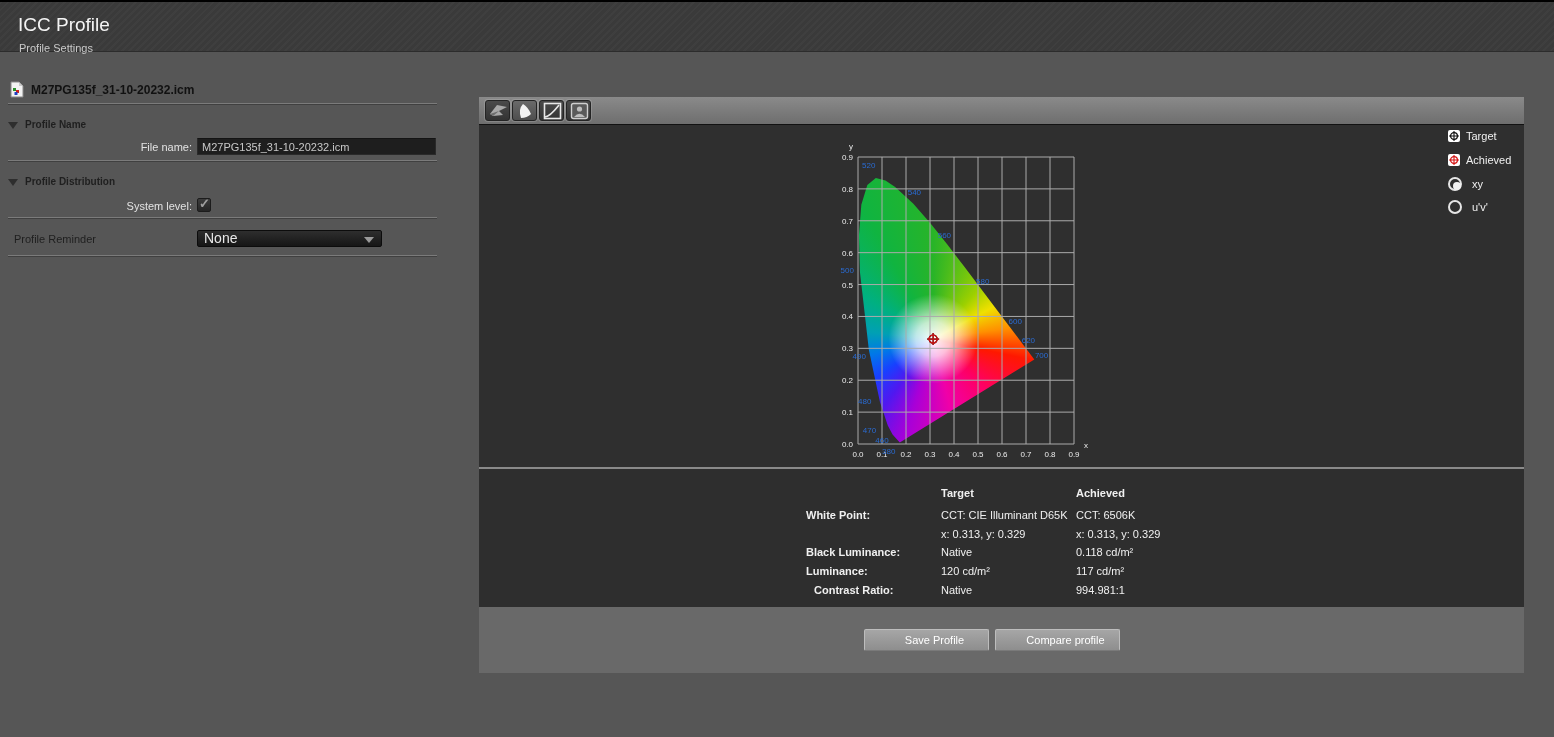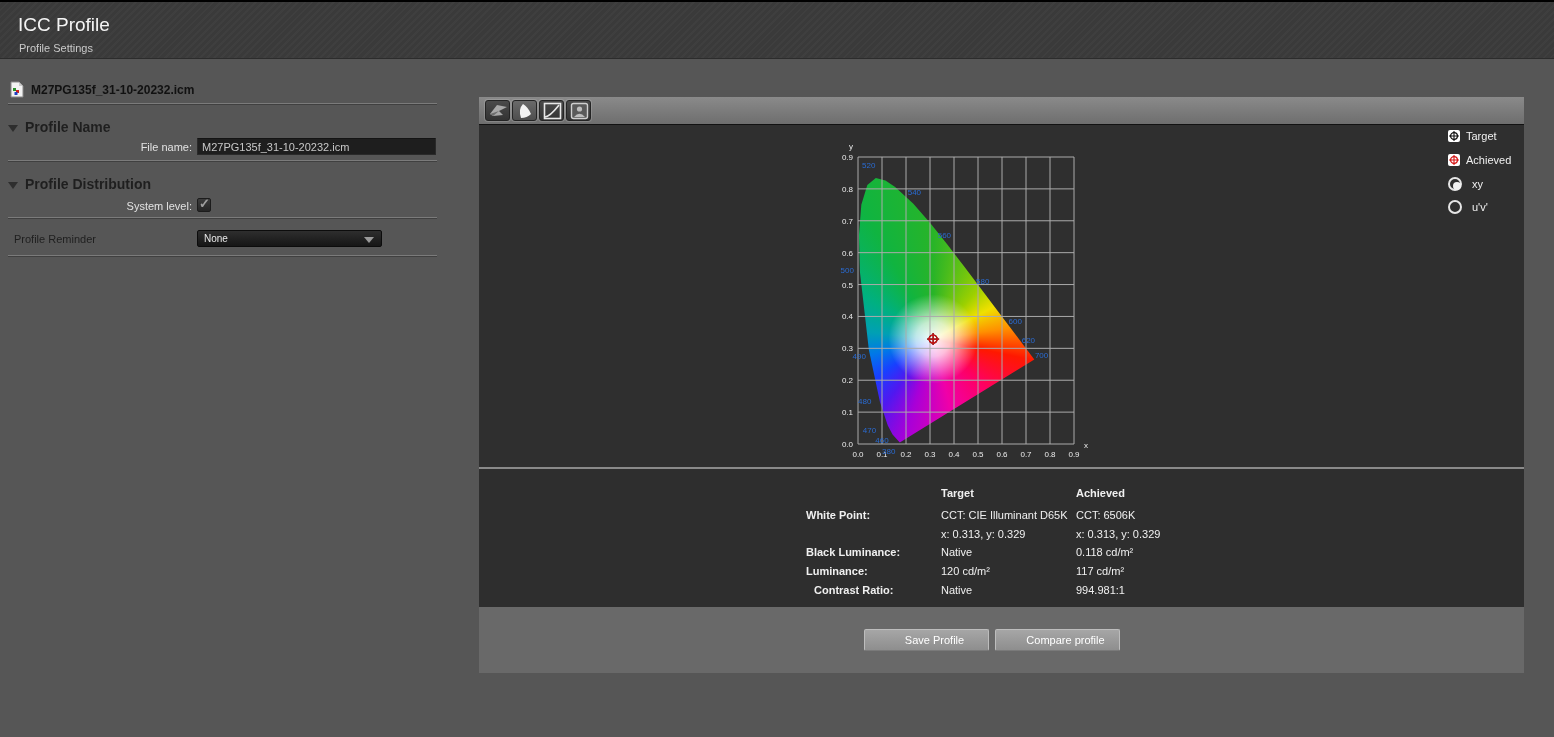--- a/index.html
+++ b/index.html
@@ -1,44 +1,44 @@
 <!DOCTYPE html>
 <html><head>
 <meta charset="utf-8">
 <style>
   * { margin:0; padding:0; box-sizing:border-box; }
   html,body { width:1554px; height:737px; background:#565656; font-family:"Liberation Sans", sans-serif; overflow:hidden; }
   #stage { position:absolute; top:0; left:0; width:1554px; height:737px; background:#565656; }
 
   
   #top-line { position:absolute; left:0; top:0; width:1554px; height:2px; background:#000; }
-  #header { position:absolute; left:0; top:2px; width:1554px; height:57px; background:#3a3a3a;
+  #header { position:absolute; left:0; top:2px; width:1554px; height:50px; background:#3a3a3a;
             background-image:repeating-linear-gradient(135deg, rgba(255,255,255,0.025) 0 2px, rgba(0,0,0,0) 2px 5px);
             border-bottom:1px solid #2c2c2c; }
   #header .title { position:absolute; left:18px; top:12px; font-size:19px; color:#f4f4f4; }
   #header .subtitle { position:absolute; left:19px; top:40px; font-size:11px; color:#c9c9c9; }
 
   
   .sep { position:absolute; left:8px; width:429px; height:1px; background:#7b7b7b; box-shadow:0 1px 0 rgba(0,0,0,0.25); }
   #file-header-icon { position:absolute; left:10px; top:81px; width:14px; height:17px; }
   #file-header-text { position:absolute; left:31px; top:83px; font-size:12px; font-weight:bold; color:#111; }
-  .section-head { position:absolute; left:8px; font-size:14px; font-weight:bold; color:#1f1f1f; cursor:default; }
+  .section-head { position:absolute; left:8px; font-size:10px; font-weight:bold; color:#1f1f1f; cursor:default; }
   .tri { display:inline-block; width:0; height:0; border-left:5px solid transparent; border-right:5px solid transparent;
          border-top:7px solid #2e2e2e; margin-right:7px; vertical-align:middle; }
   .field-label { position:absolute; font-size:11px; color:#e2e2e2; text-align:right; width:120px; }
   #file-name-input { position:absolute; left:197px; top:138px; width:239px; height:17px; background:#1e1e1e;
          border:1px solid #2a2a2a; border-top-color:#141414; color:#c8c8c8; font-size:11px; font-family:"Liberation Sans",sans-serif;
          padding:0 4px; border-radius:1px; }
   #system-level-checkbox { position:absolute; left:197px; top:198px; width:14px; height:14px;
          background:linear-gradient(#3c3c3c,#262626); border:1px solid #1c1c1c; border-radius:2px; }
   #system-level-checkbox .check { position:absolute; left:1px; top:-3px; font-size:13px; color:#9f9f9f; font-weight:bold; }
   #reminder-label { position:absolute; left:14px; top:233px; font-size:11px; font-weight:normal; color:#1f1f1f; }
   #profile-reminder-select { position:absolute; left:197px; top:230px; width:185px; height:17px;
          background:linear-gradient(#2e2e2e,#161616); border:1px solid #0c0c0c; border-radius:2px; color:#e8e8e8;
-         font-size:10px; line-height:15px; padding-left:6px; cursor:default; }
+         font-size:14px; line-height:15px; padding-left:6px; cursor:default; }
   #profile-reminder-select .arrow { position:absolute; right:7px; top:6px; width:0; height:0;
          border-left:5px solid transparent; border-right:5px solid transparent; border-top:6px solid #9a9a9a; }
 
   
   #toolbar { position:absolute; left:479px; top:97px; width:1045px; height:27px;
              background:linear-gradient(#8a8a8a,#6e6e6e); }
   .tool-btn { position:absolute; top:3px; width:25px; height:21px; background:linear-gradient(#4a4a4a,#333);
               border:1px solid #242424; border-radius:3px; box-shadow:0 0 0 1px rgba(255,255,255,0.15); }
   .tool-btn.active { background:linear-gradient(#6a6a6a,#4e4e4e); }
   .tool-btn svg { position:absolute; left:1px; top:0px; }

